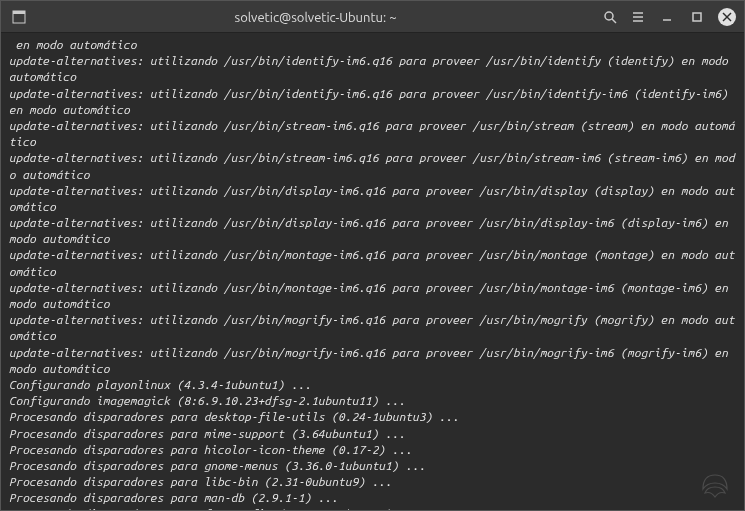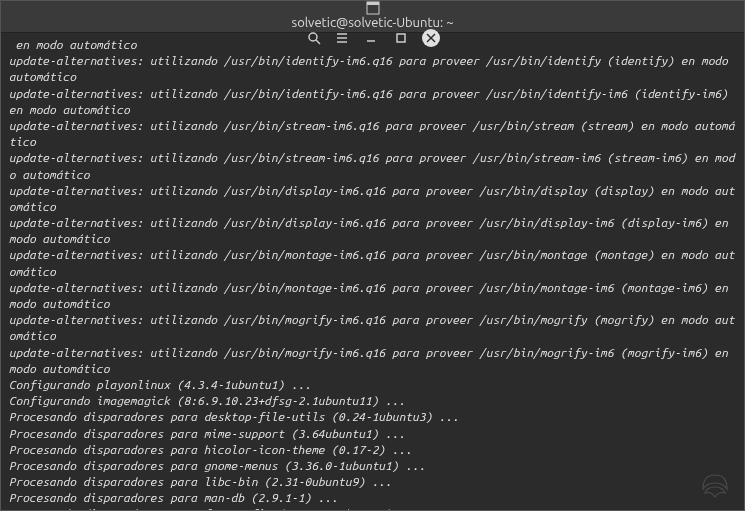--- a/index.html
+++ b/index.html
@@ -14,21 +14,20 @@
     .titlebar {
       background: #3a3a3a;
       height: 32px;
       display: flex;
       align-items: center;
       padding: 0 8px;
       color: #e0e0e0;
       font-family: 'Ubuntu', sans-serif;
       font-size: 13px;
       border-bottom: 1px solid #222;
-      flex-direction: column;
     }
     .titlebar .left-icon {
       width: 20px;
       display: flex;
       align-items: center;
       justify-content: center;
     }
     .titlebar .title {
       flex: 1;
       text-align: center;

